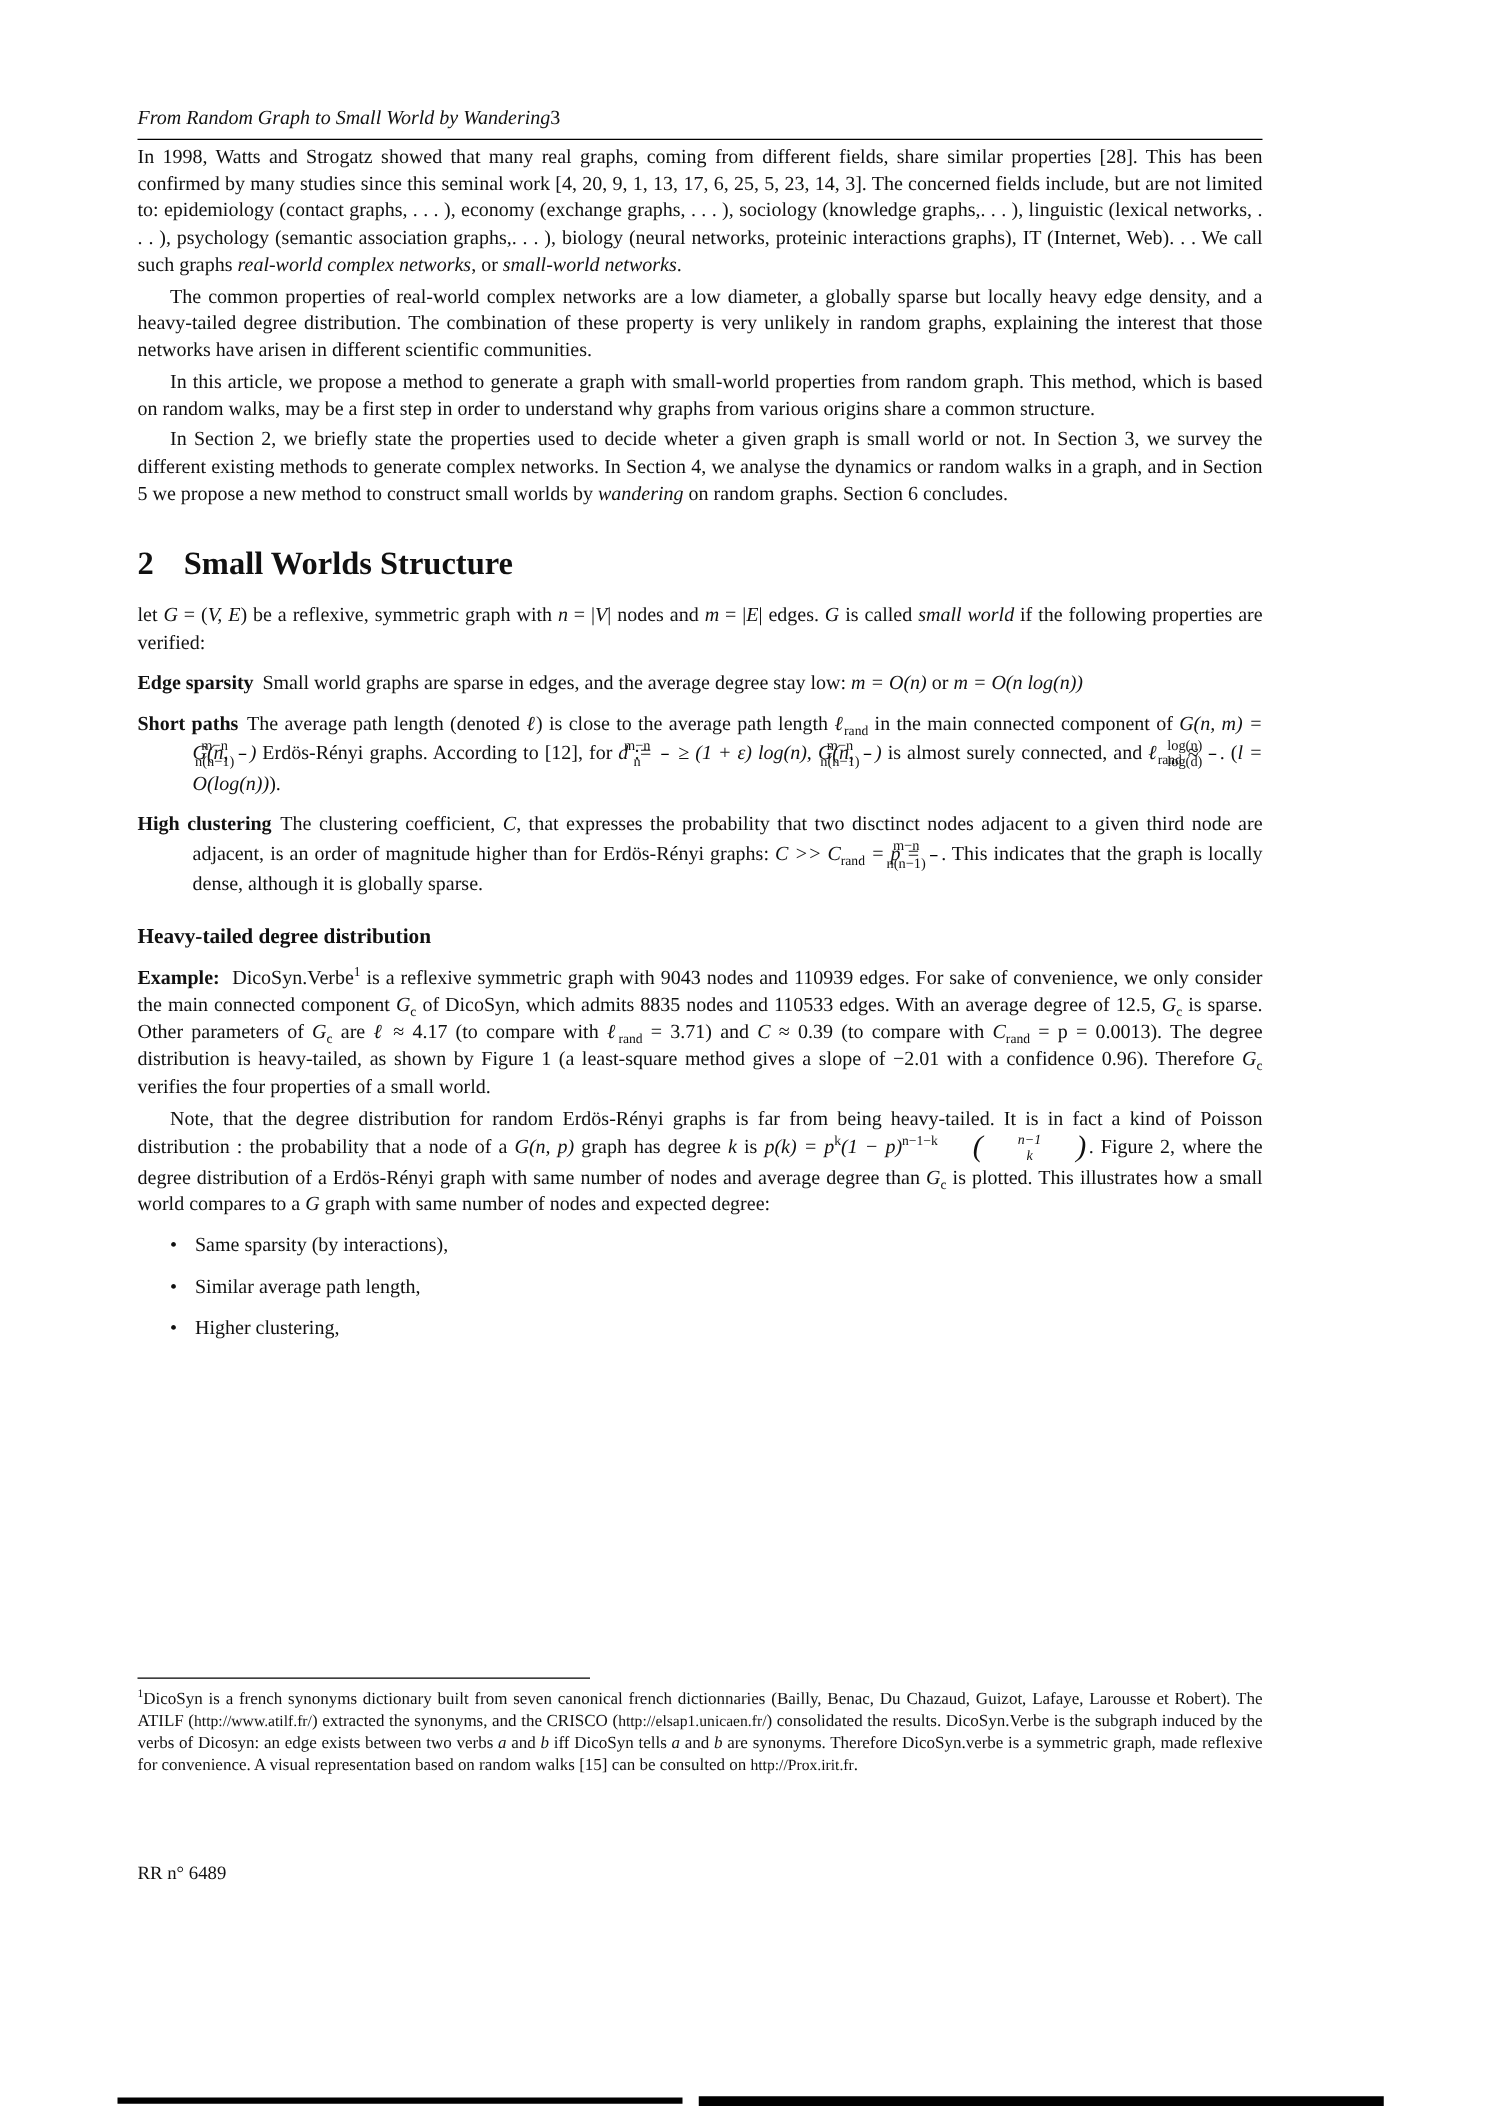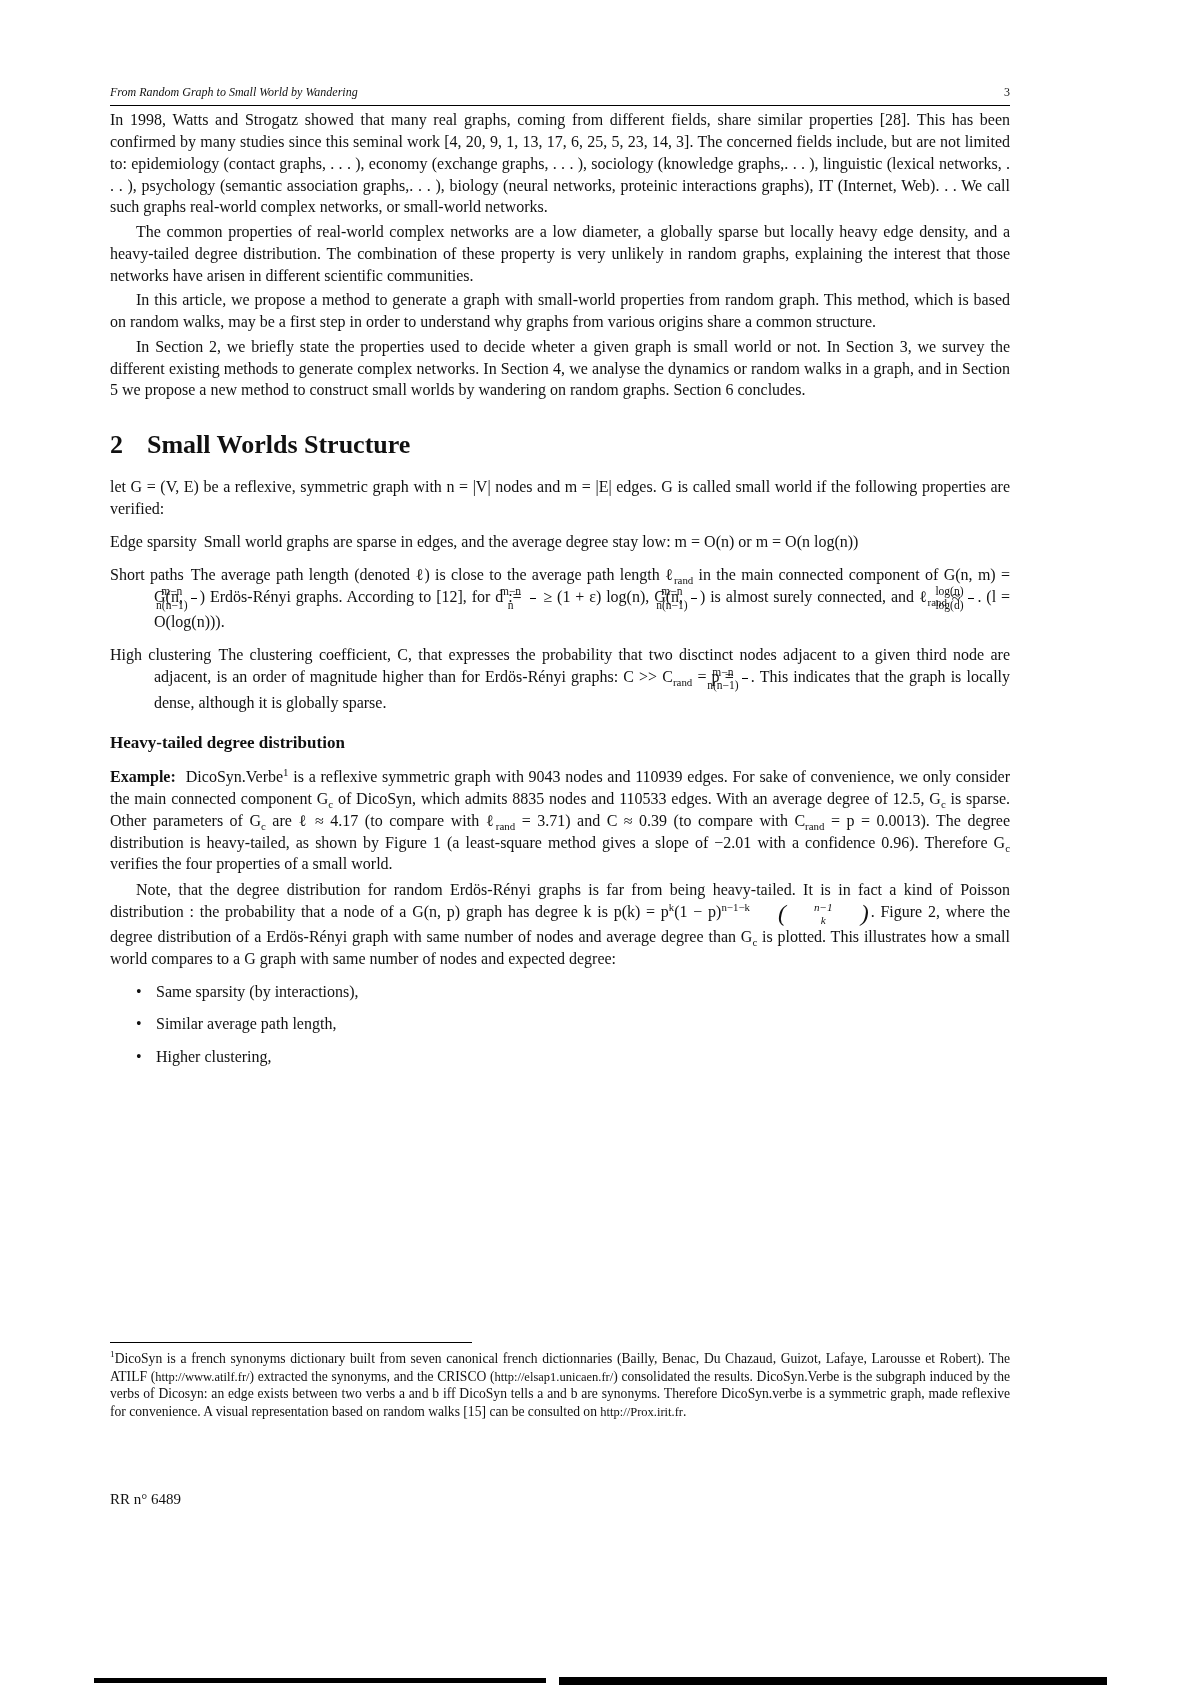--- a/index.html
+++ b/index.html
@@ -1,45 +1,45 @@
 <!DOCTYPE html>
 <html><head>
 <meta charset="utf-8">
 <style>
   *{box-sizing:border-box}
   html,body{margin:0;padding:0;background:#fff}
   .page{position:relative;width:1191px;height:1685px;background:#ffffff;color:#111;
         font-family:"Liberation Serif","DejaVu Serif",serif;font-size:16px;line-height:1.36;overflow:hidden}
   .content{position:absolute;left:110px;top:84px;width:900px}
-  .pagehead{display:flex;justify-content:space-between;align-items:baseline;font-size:12px}
+  .pagehead{display:flex;justify-content:flex-start;align-items:baseline;font-size:16px}
   .running-title{font-style:italic}
   .head-rule{border-bottom:1.5px solid #000;margin-top:5px}
   .section-heading{font-size:26px;font-weight:700;margin:26px 0 14px}
   .sec-num{margin-right:24px}
   p{margin:0;text-align:justify}
   .par{margin-top:3px}
   .indent{text-indent:26px}
   .sec2-intro{margin-bottom:10px}
   .desc-item{margin:11px 0;padding-left:44px;text-indent:-44px;text-align:justify}
-  .desc-term{font-weight:400;margin-right:7px}
+  .desc-term{font-weight:700;margin-right:7px}
   .sub-heading{font-size:17px;font-weight:700;margin:18px 0 12px}
   .example .label{font-weight:700;margin-right:10px}
   .note{text-indent:26px;margin-top:4px}
   .bullets{margin:10px 0 0 24px}
   .bullet-item{position:relative;padding-left:22px;margin:11px 0;text-align:justify}
   .bullet-item::before{content:"\2022";position:absolute;left:2px}
   .footnote{position:absolute;left:110px;top:1342px;width:900px}
   .footnote-rule{width:362px;border-bottom:1.3px solid #000;margin-bottom:7px}
   .footnote-text{font-size:13.6px;line-height:1.3;text-align:justify}
   .footer{position:absolute;left:110px;top:1489px;font-size:15px}
   .bars{position:absolute;left:94px;right:84px;bottom:0;display:flex;gap:13px;align-items:flex-end}
   .bar-a{width:452px;height:5px;background:#000;margin-bottom:2px}
   .bar-b{flex:1;height:8px;background:#000}
   
-  .i{}
+  .i{font-style:italic}
   .m{font-family:Liberation Serif, serif;font-size:.92em}
   .sup{font-size:.68em;vertical-align:super;line-height:0}
   .sub{font-size:.68em;vertical-align:sub;line-height:0}
   .frac{display:inline-block;vertical-align:middle;text-align:center;font-size:.72em;line-height:1.08;margin:0 3px;}
   .fn{display:block;padding:0 3px;border-bottom:1px solid #000}
   .fd{display:block;padding:0 3px}
   .binom{display:inline-flex;align-items:center;vertical-align:middle;margin:0 2px;font-style:italic}
   .bp{font-size:1.5em;font-weight:400;line-height:.8}
   .bc{display:inline-flex;flex-direction:column;align-items:center;font-size:.7em;line-height:1.12;padding:0 2px}
   .bc span{display:block;}

